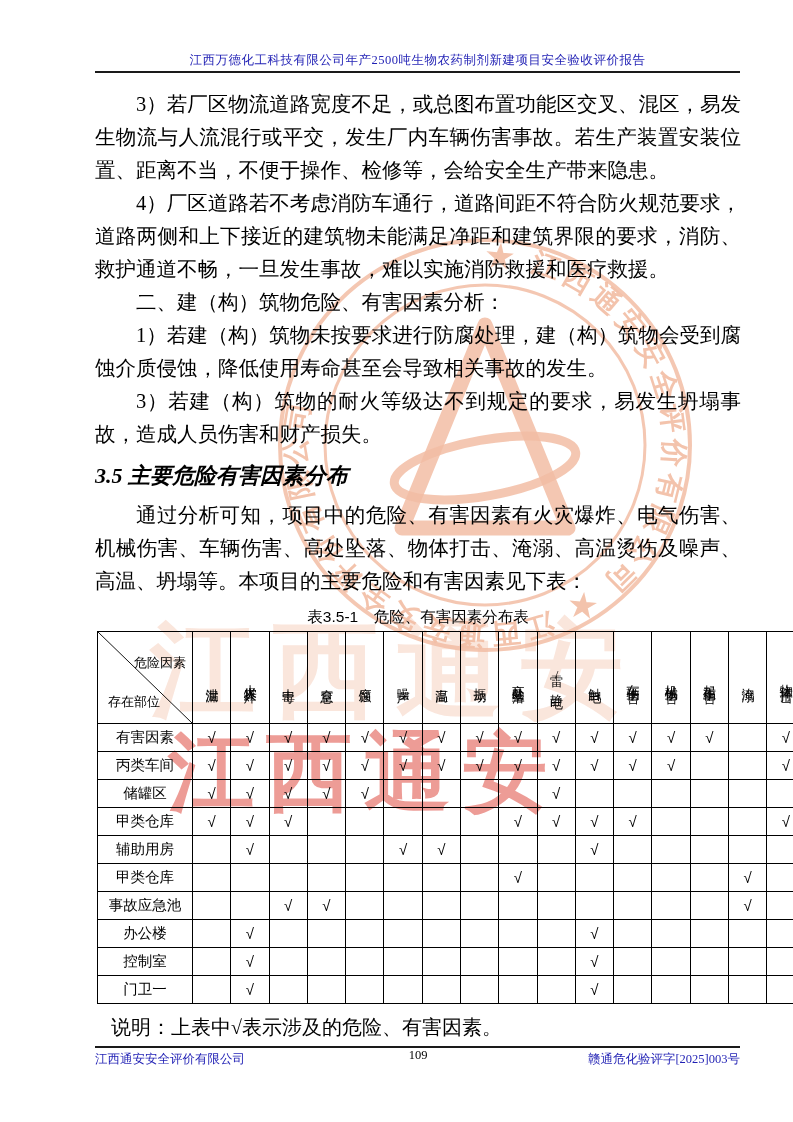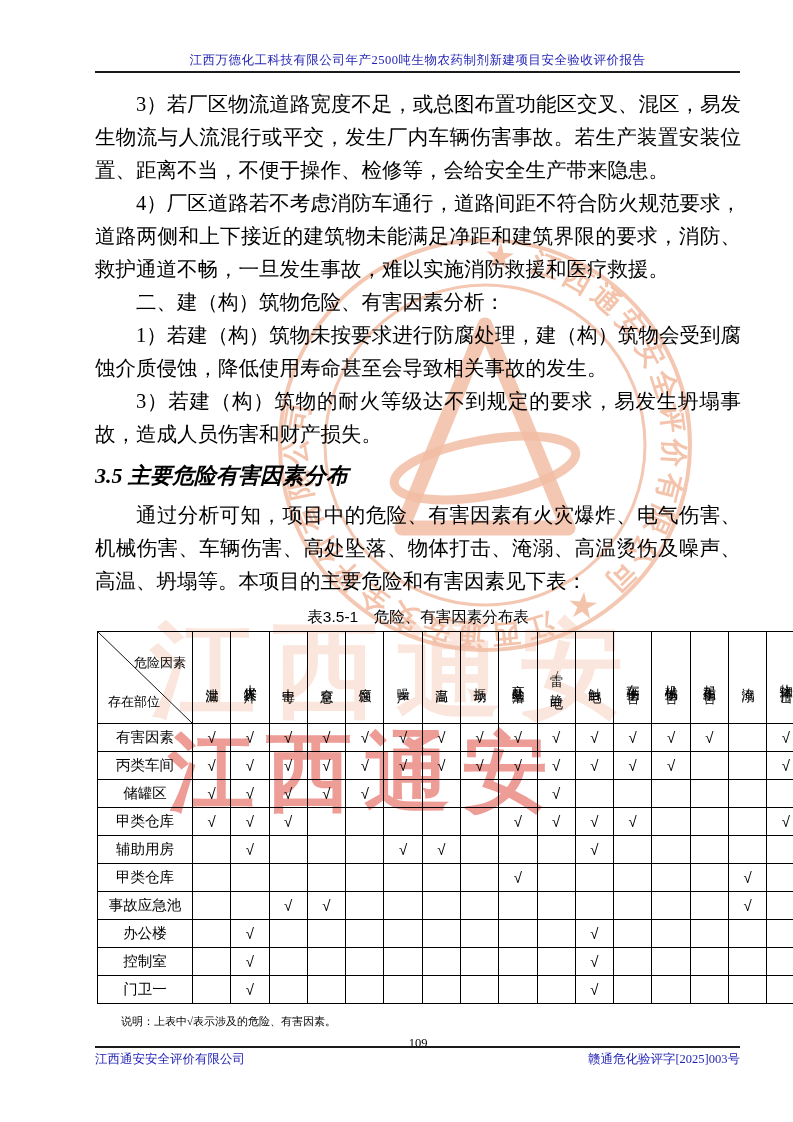--- a/index.html
+++ b/index.html
@@ -52,21 +52,21 @@
   .diag{position:absolute;left:0;top:0;width:100%;height:100%;}
   .diag line{stroke:#000;stroke-width:1;}
   .corner-top{position:absolute;right:6px;top:26%;font-size:13px;}
   .corner-bottom{position:absolute;left:10px;bottom:16%;font-size:13px;}
   .vtext{
     display:inline-block;writing-mode:vertical-rl;text-orientation:upright;
     letter-spacing:2px;max-height:88px;
   }
   tbody th.row-label{font-size:14.5px;height:28px;}
   tbody td{font-size:15px;height:28px;font-family:"Liberation Sans", sans-serif;}
-  .note{font-size:11px;margin:10px 0 0 26px;}
+  .note{font-size:20px;margin:10px 0 0 16px;}
   .page-number{text-align:center;font-size:12.5px;margin-top:7px;}
   .footer-rule{position:absolute;top:1046px;left:95px;width:645px;border-top:2px solid #1a1a1a;}
   .footer{
     position:absolute;top:1051px;left:95px;width:645px;display:flex;justify-content:space-between;
     font-size:12.5px;color:var(--header-text);
   }
 </style>
 </head>
 <body>
 

